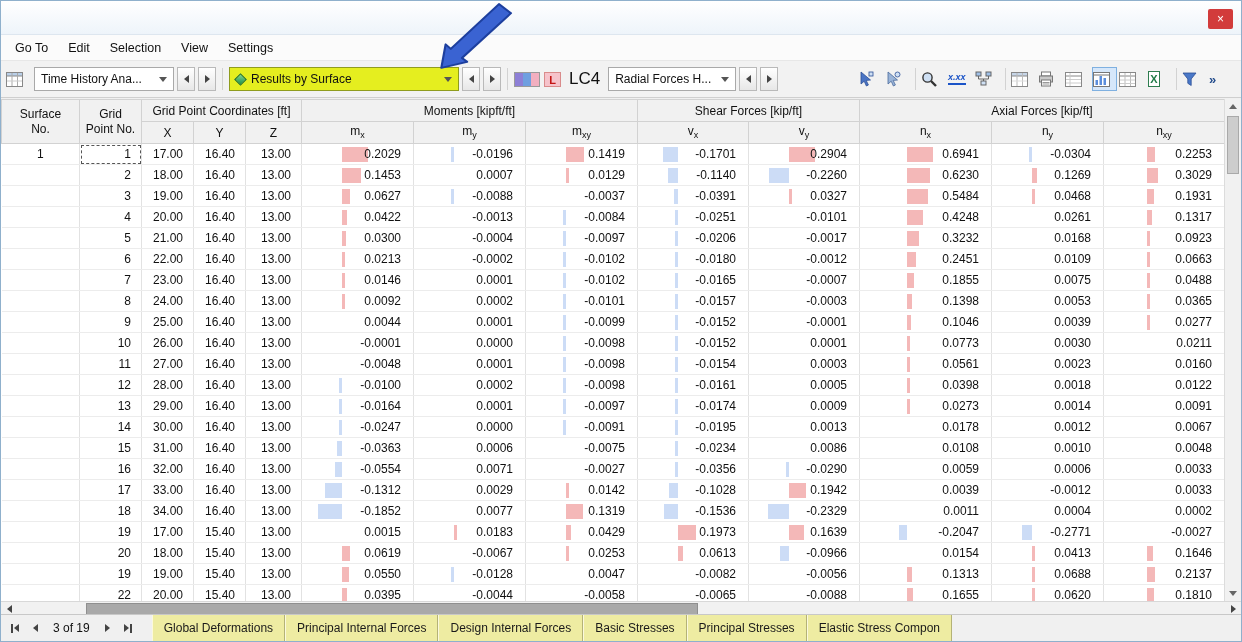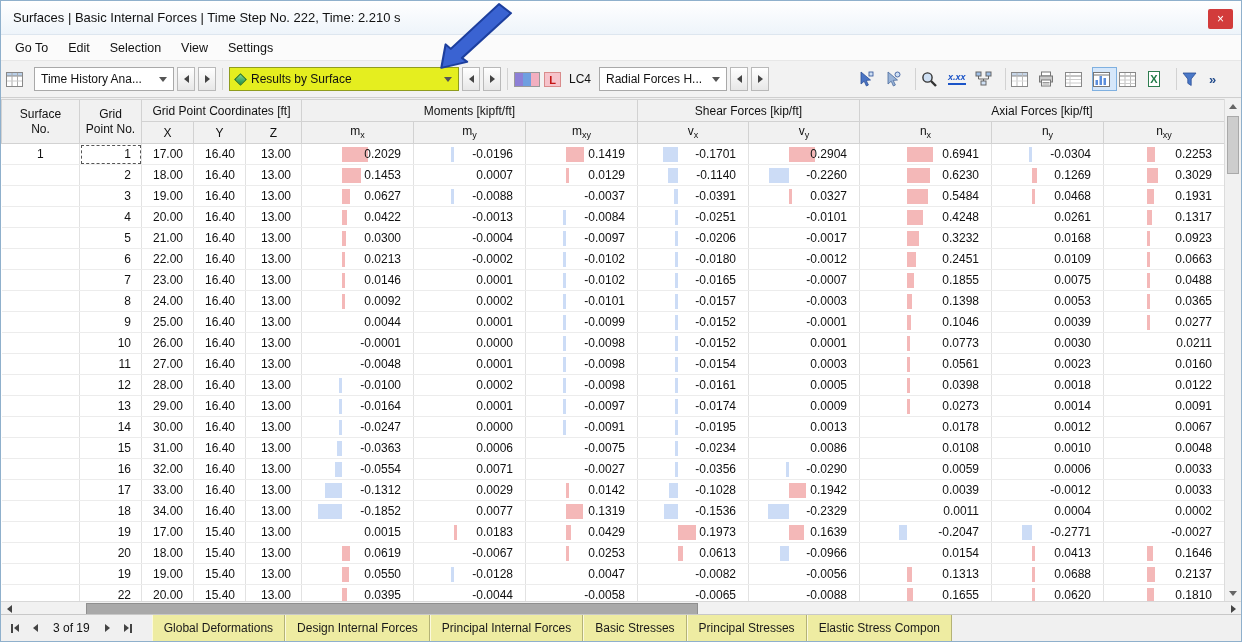--- a/index.html
+++ b/index.html
@@ -55,21 +55,21 @@
   .bar-v{ width:2px; height:9px; background:#444; }
   .sep{ width:1px; height:22px; background:#d2d2d2; margin:0 3px; flex:0 0 auto; }
   .diamond{ width:9px; height:9px; background:linear-gradient(135deg,#7ed694,#1e8e4a); border:1px solid #14693a; transform:rotate(45deg); flex:0 0 auto; }
   .swatch{ display:flex; height:15px; border:1px solid #9a9a9a; }
   .swatch i{ display:block; width:8px; height:100%; }
   .lc-badge{
     width:17px; height:15px; line-height:14px; text-align:center;
     background:#f6c3cb; border:1px solid #d98b8b; color:#c41414;
     font-weight:bold; font-size:11px; margin-left:1px;
   }
-  .lc-label{ margin:16px 5px; font-size:12px; }
+  .lc-label{ margin:16px 5px; font-size:17px; }
   .ico{ width:25px; height:24px; display:flex; align-items:center; justify-content:flex-start; flex:0 0 auto; }
   .ico.active{ background:#d6e7fa; border:1px solid #7fb0e0; }
   .tb-right{ margin-left:auto; display:flex; align-items:center; gap:2px; padding-right:2px; }
   .xxx{ color:#1b54c8; font-weight:bold; font-style:italic; font-size:9px; border-bottom:2px solid #1b54c8; line-height:1.1; }
   .overflow{ font-size:13px; color:#234c8c; font-weight:bold; }
   
   .callout-arrow{ position:absolute; left:430px; top:0; width:86px; height:76px; z-index:40; pointer-events:none; }
   
   .table-wrap{
     position:absolute; top:98px; left:0; width:1224px; height:502px;
@@ -122,21 +122,20 @@
     font-size:12px; color:#1a1a1a; cursor:pointer;
   }
   .tab.active{ background:var(--tab-active); border-top:1px solid #d8d36a; }
 </style>
 </head>
 <body>
 
 <div class="window">
 
   <div class="titlebar">
-    <span>Surfaces | Basic Internal Forces | Time Step No. 222, Time: 2.210 s</span>
     <div class="close-btn">×</div>
   </div>
 
   <div class="menubar">
       <span class="menu-item">Go To</span>
       <span class="menu-item">Edit</span>
       <span class="menu-item">Selection</span>
       <span class="menu-item">View</span>
       <span class="menu-item">Settings</span>
     </div>
@@ -698,21 +697,21 @@
     <span class="pg-label">3 of 19</span>
     <div class="pg-btn">
         <span class="tri-r"></span>
       </div>
     <div class="pg-btn">
         <span class="tri-r"></span>
         <span class="bar-v"></span>
       </div>
     <div class="tabstrip">
         <div class="tab">Global Deformations</div>
+        <div class="tab">Principal Internal Forces</div>
         <div class="tab">Design Internal Forces</div>
-        <div class="tab">Principal Internal Forces</div>
         <div class="tab">Basic Stresses</div>
         <div class="tab">Principal Stresses</div>
         <div class="tab">Elastic Stress Compon</div>
       </div>
   </div>
 
 </div>
 
 </body></html>

